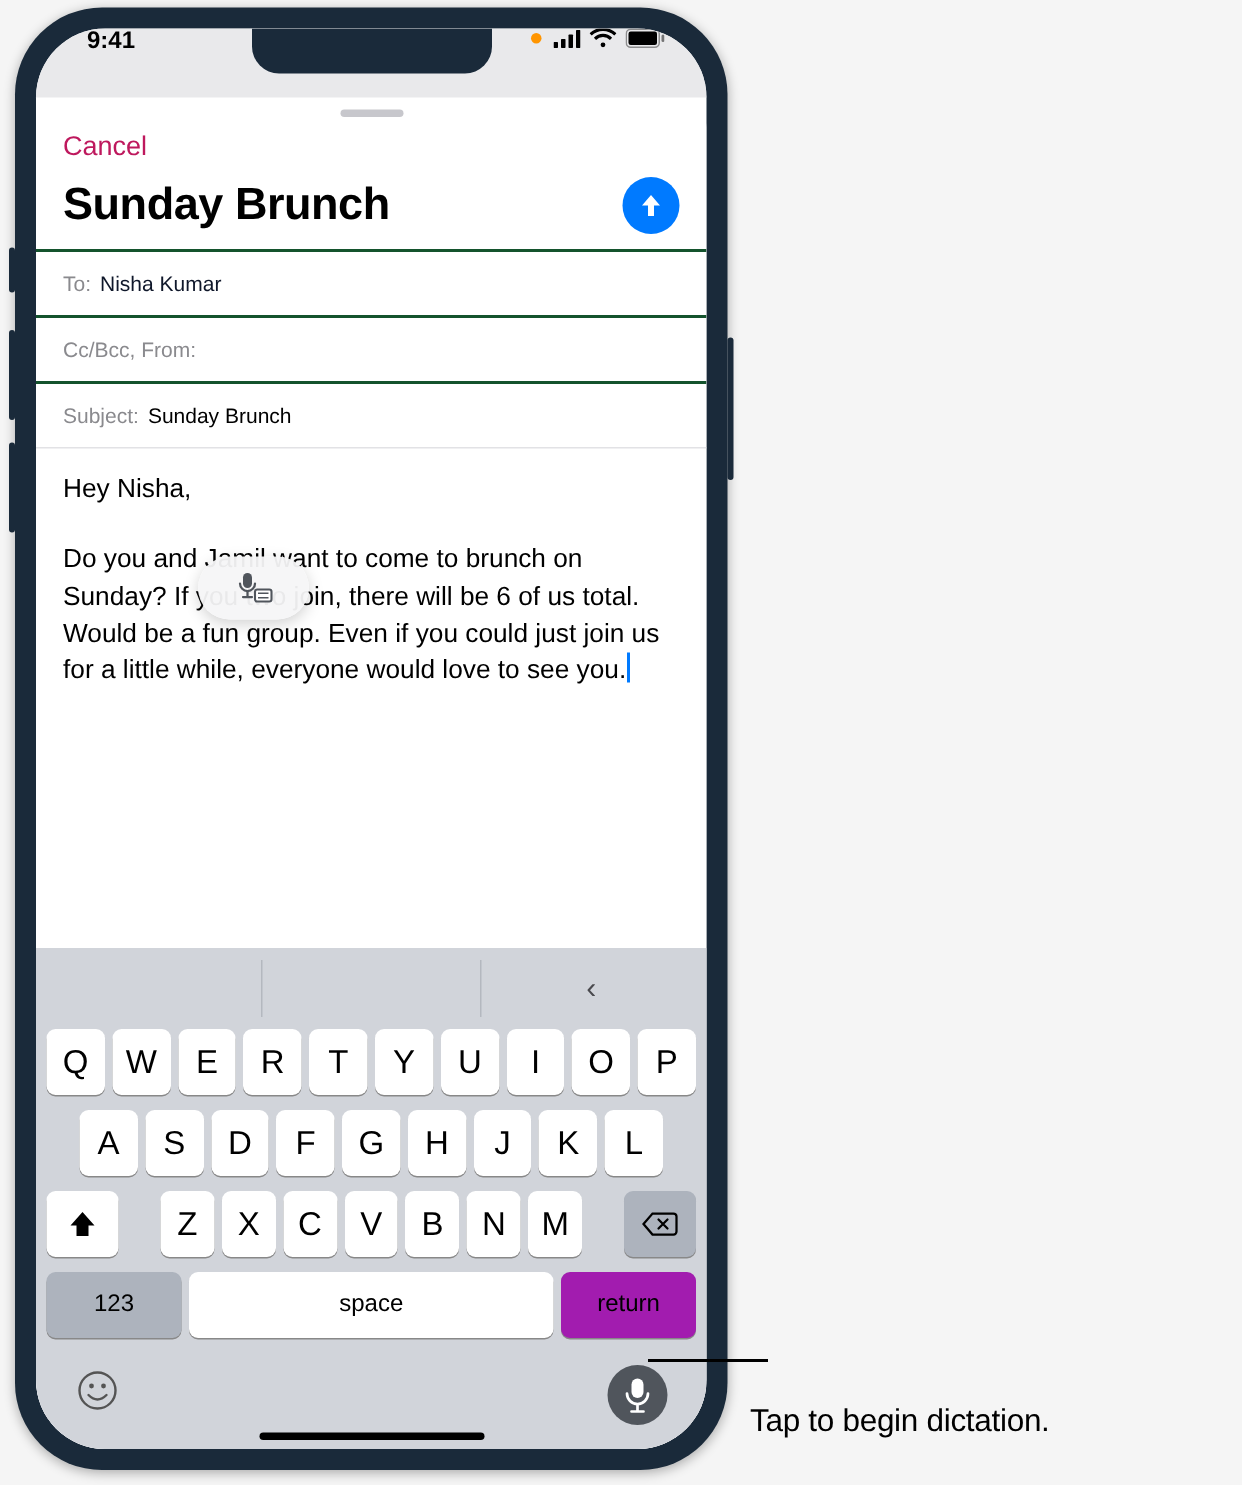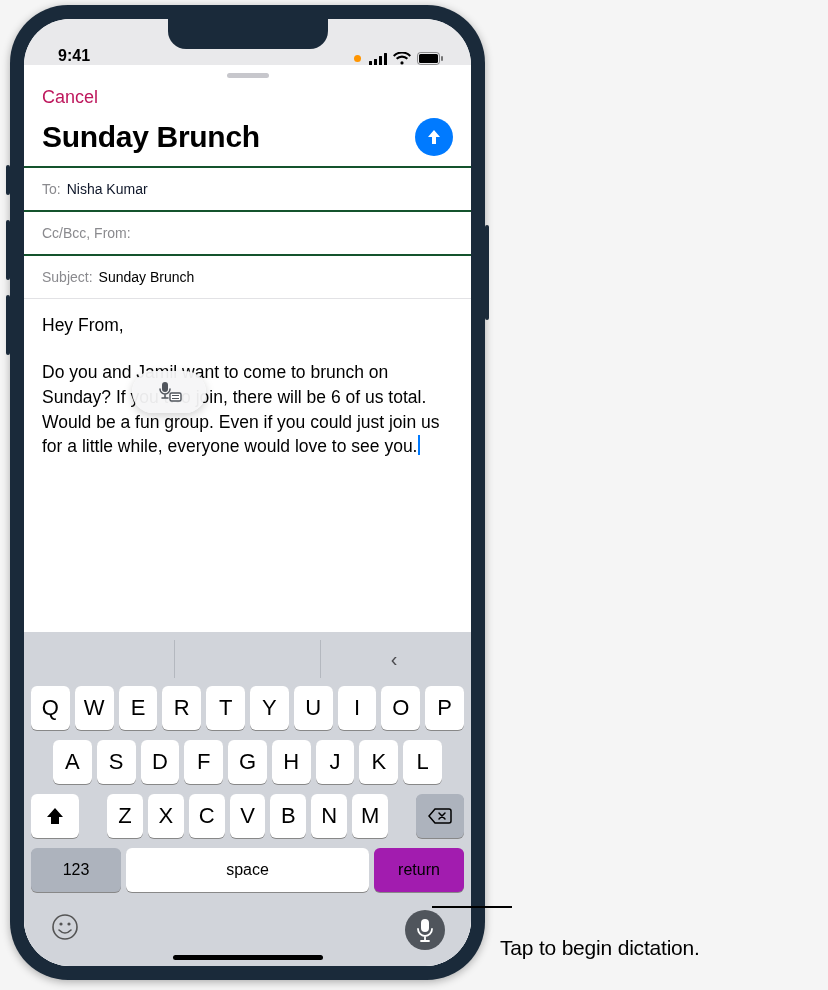--- a/index.html
+++ b/index.html
@@ -41,21 +41,21 @@
     width: 160px; height: 30px;
     background: #1a2a3a;
     border-bottom-left-radius: 18px;
     border-bottom-right-radius: 18px;
     z-index: 50;
   }
   .status-bar {
     height: 46px;
     display: flex;
     justify-content: space-between;
-    align-items: flex-end;
+    align-items: flex-start;
     padding: 0 28px 0 34px;
     font-size: 16px;
     font-weight: 600;
     background: #e9e9eb;
   }
   .status-right { display: flex; align-items: center; gap: 6px; }
   .orange-dot { width:7px; height:7px; border-radius:50%; background:#ff9500; margin-right:2px;}
   .sheet {
     background: #fff;
     border-top-left-radius: 12px;
@@ -191,21 +191,21 @@
       </div>
       <div class="field-row">
         <span class="field-label">Cc/Bcc, From:</span>
       </div>
       <div class="field-row">
         <span class="field-label">Subject:</span>
         <span class="field-val">Sunday Brunch</span>
       </div>
 
       <div class="body-area">
-        <p>Hey From,</p>
+        <p>Hey Nisha,</p>
         <div class="spacer"></div>
         <p><span>Do you and Jamil want to come to brunch on Sunday? If you two join, there will be 6 of us total. Would be a fun group. Even if you could just join us for a little while, everyone would love to see you.</span><span class="cursor-line"></span></p>
         <div class="dictation-pill">
           <svg width="26" height="22" viewBox="0 0 26 22">
             <rect x="6" y="1" width="6" height="10" rx="3" fill="#50555c"></rect>
             <path d="M4 8 a5 5 0 0 0 10 0 M9 13 v4 M6 17 h6" stroke="#50555c" stroke-width="1.5" fill="none" stroke-linecap="round"></path>
             <rect x="14" y="12" width="11" height="8" rx="1.5" stroke="#50555c" stroke-width="1.4" fill="#fff"></rect>
             <line x1="16" y1="14.5" x2="23" y2="14.5" stroke="#50555c" stroke-width="1"></line>
             <line x1="16" y1="17.5" x2="23" y2="17.5" stroke="#50555c" stroke-width="1"></line>
           </svg>

